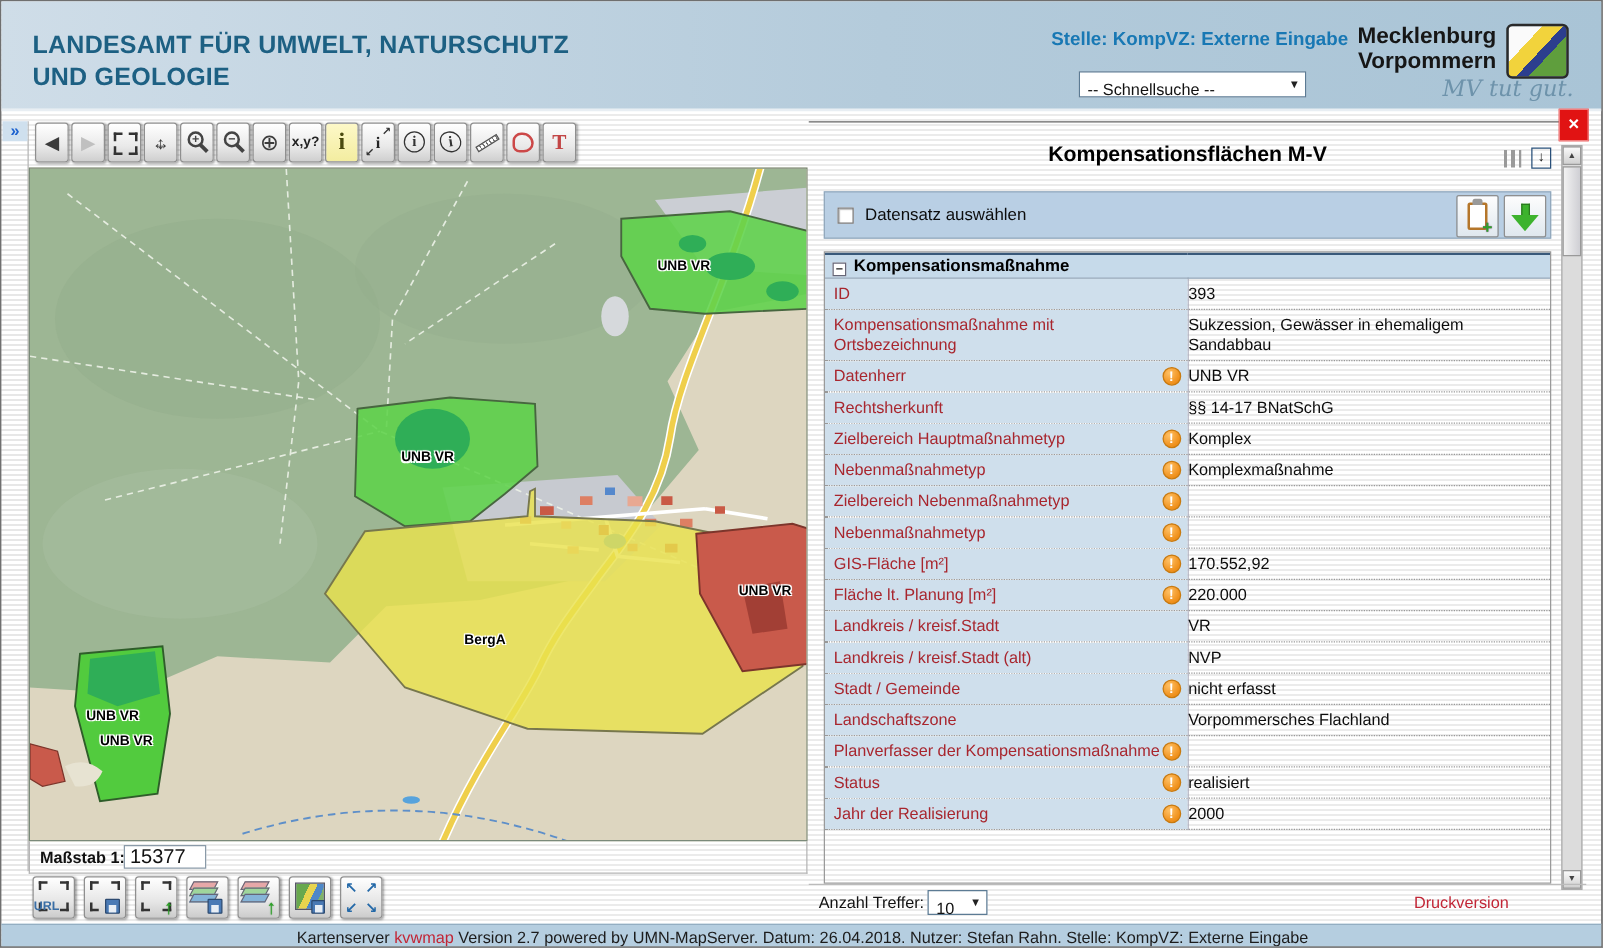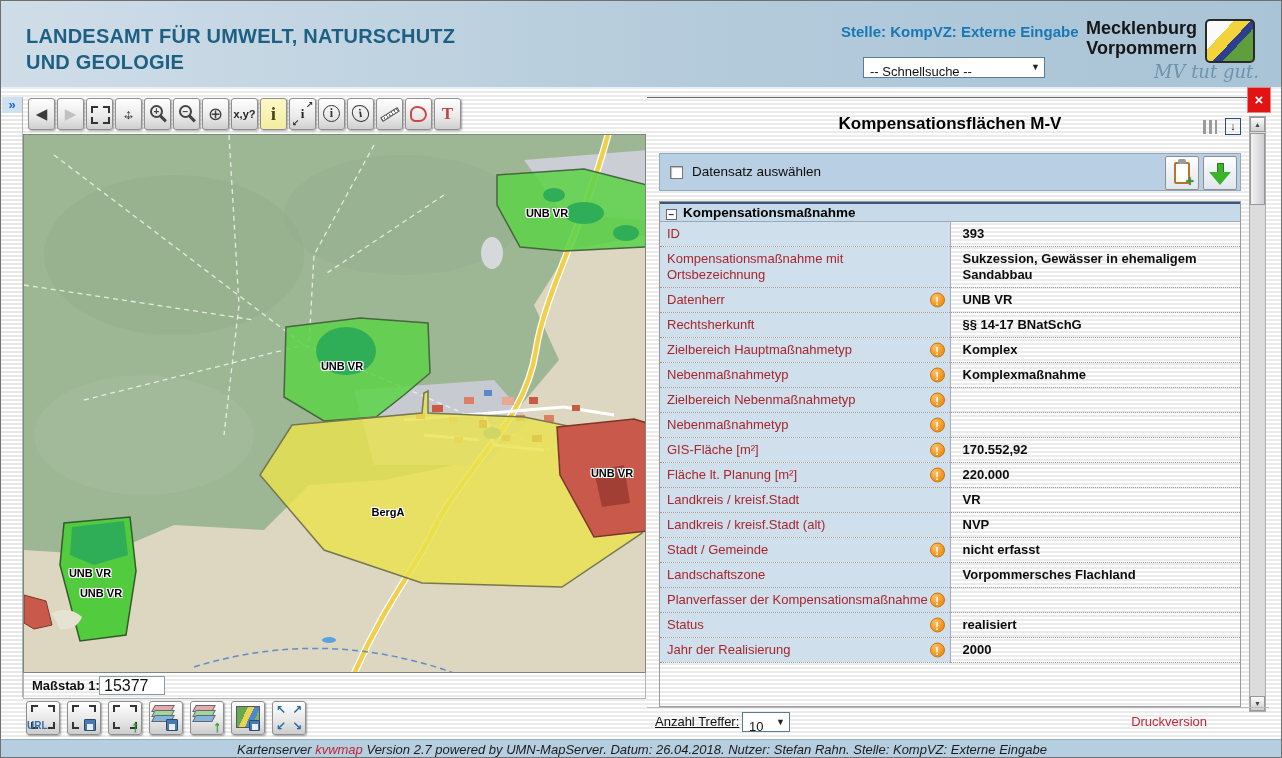--- a/index.html
+++ b/index.html
@@ -145,41 +145,41 @@
                      border:1px solid #9a9a9a; }
   table.attr { width:100%; border-collapse:collapse; table-layout:fixed; font-size:13px; }
   .attr td { border-bottom:1px dotted #999; vertical-align:middle; }
   .attr .sect { background:#c6daea; border-top:2px solid #39597a; border-bottom:1px solid #9ab;
                 font-weight:bold; color:#000; font-size:13.5px; padding:1px 6px; }
   .collapse-box { display:inline-block; width:11px; height:11px; border:1px solid #667; background:#fff;
                   font-size:10px; line-height:9px; text-align:center; color:#333; margin-right:6px;
                   vertical-align:-1px; cursor:pointer; }
   .attr td.lbl { position:relative; width:206px; background:#cfdfec; color:#a8262e; padding:4px 10px 4px 7px;
                  line-height:16px; border-right:1px solid #aab; }
-  .attr td.val { padding:4px 12px; color:#0c0c0c; line-height:16px; background:transparent;font-weight:bold; }
+  .attr td.val { padding:4px 0; color:#0c0c0c; line-height:16px; background:transparent; }
   .warn { position:absolute; right:5px; top:50%; transform:translateY(-50%); width:15px; height:15px;
           border-radius:50%; background:radial-gradient(circle at 35% 30%,#ffc166,#ef8f1a 70%);
           border:1px solid #c87a10; color:#fff; font-size:11px; font-weight:bold; text-align:center;
           line-height:14px; cursor:pointer; }
   .panel-bottom { position:absolute; left:0; top:618px; width:622px; height:27px; border-top:1px solid #bbb; }
-  .hits-label { position:absolute; left:8px; top:6px; font-size:13px; color:#111;text-decoration:underline; }
+  .hits-label { position:absolute; left:8px; top:6px; font-size:13px; color:#111; }
   .hits-select { left:95px; top:4px; width:48px; height:20px; }
   .print-link { position:absolute; right:62px; top:6px; font-size:13px; color:#c22636; cursor:pointer; }
   
   .scrollbar { position:absolute; left:602px; top:27px; width:17px; height:596px; background:#dcdcdc;
                border:1px solid #aaa; }
   .sb-btn { position:absolute; left:0; width:15px; height:15px; background:linear-gradient(#fafafa,#d0d0d0);
             border:1px solid #999; font-size:7px; color:#444; text-align:center; line-height:13px; cursor:pointer; }
   .sb-up { top:0; } .sb-down { bottom:0; }
   .sb-thumb { position:absolute; left:0; top:16px; width:15px; height:72px;
               background:linear-gradient(to right,#f2f2f2,#cfcfd4); border:1px solid #999; cursor:grab; }
 
   
   .footer { position:absolute; left:0; top:738px; width:1282px; height:20px; background:#b5cee0;
-            border-top:1px solid #93aec2; text-align:center; font-size:13px; color:#1c1c1c; line-height:19px;font-style:italic; }
+            border-top:1px solid #93aec2; text-align:center; font-size:13px; color:#1c1c1c; line-height:19px; }
   .footer .kvw { color:#c22636; }
 </style>
 </head>
 <body>
 
 <div id="app">
 
   <div class="header">
     <div class="header-title">
       <div>LANDESAMT FÜR UMWELT, NATURSCHUTZ</div>

